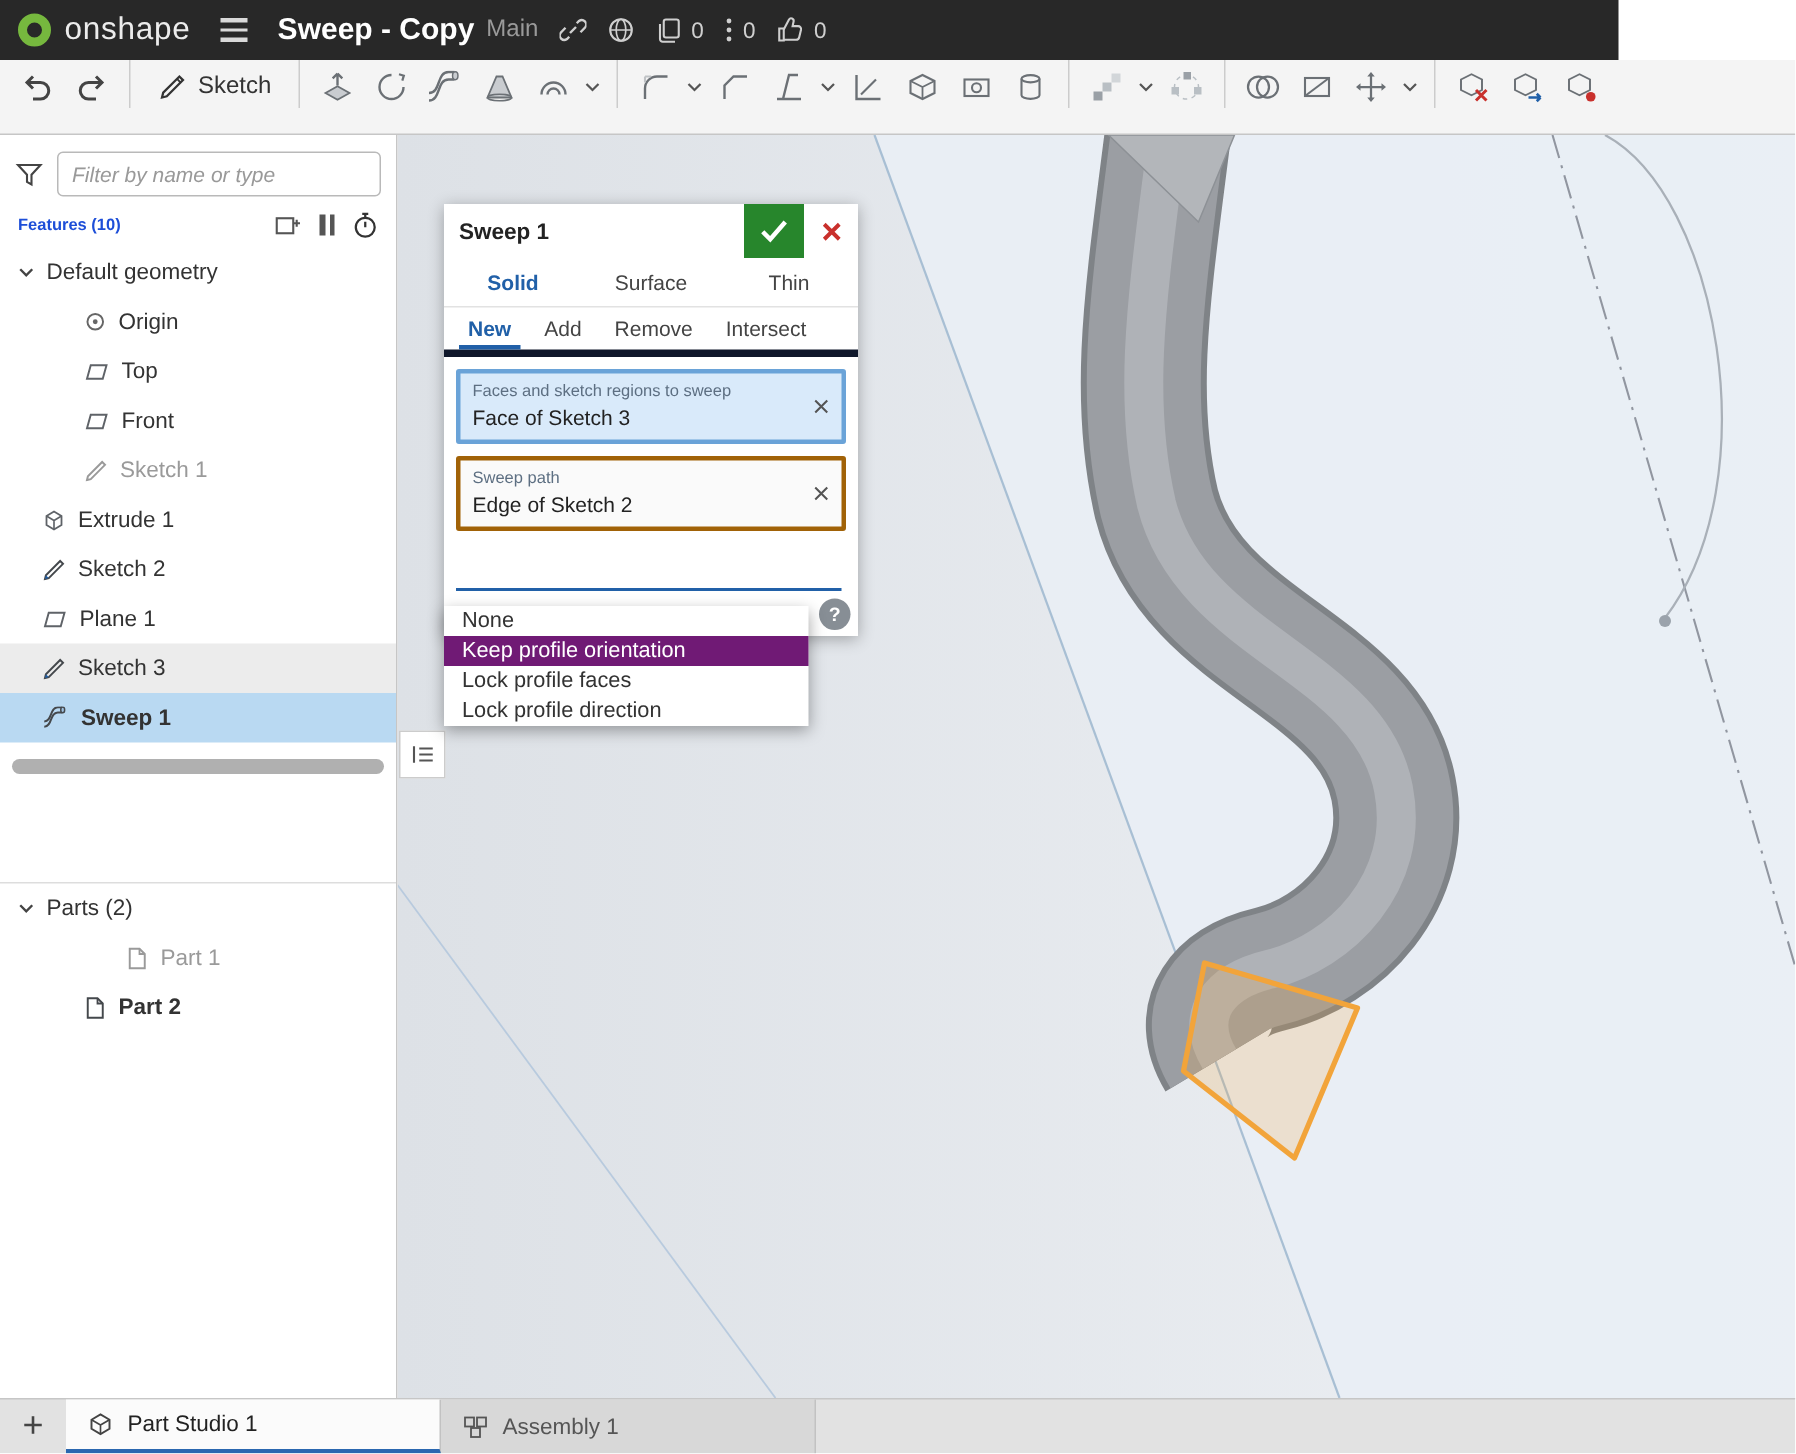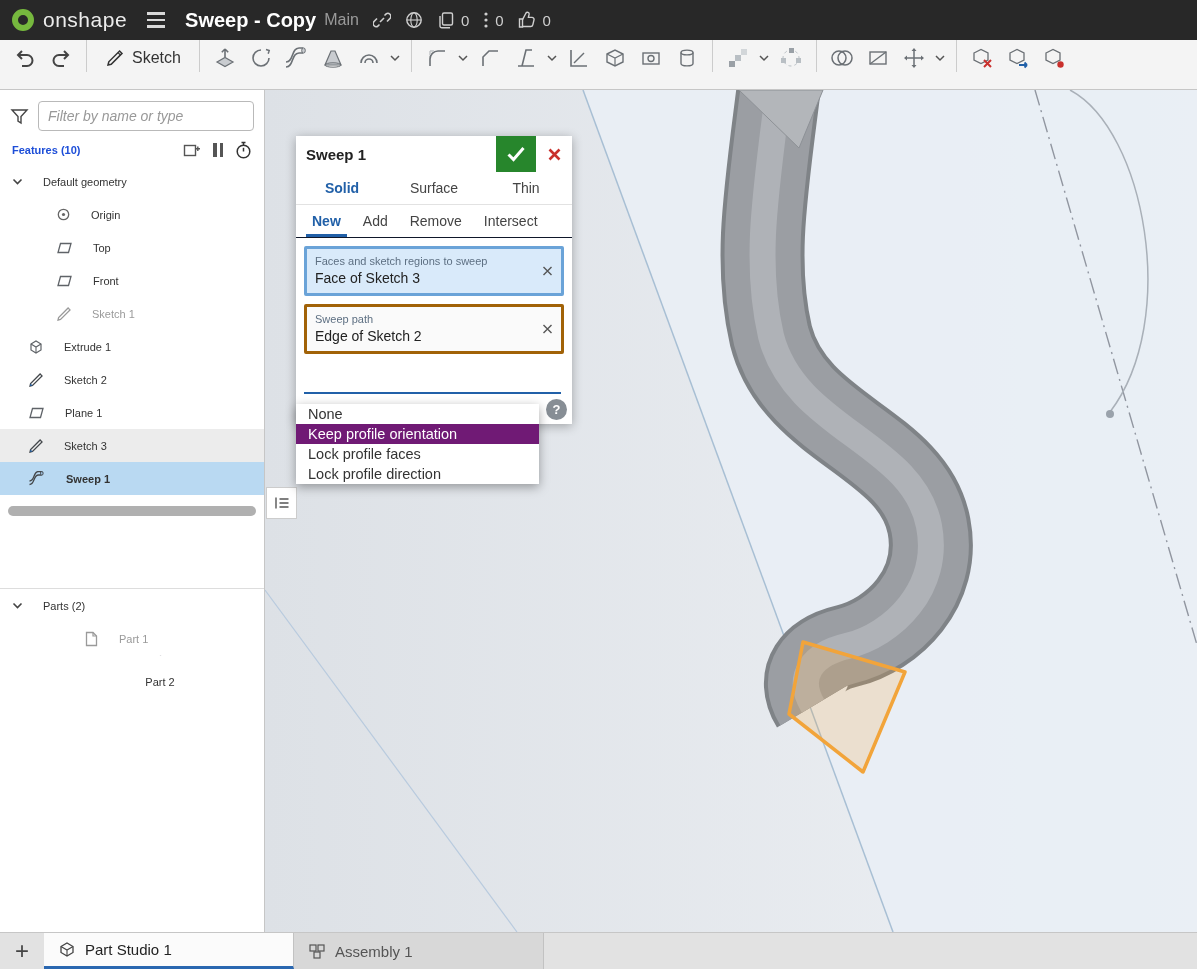--- a/index.html
+++ b/index.html
@@ -1,21 +1,21 @@
 <!DOCTYPE html>
 <html><head>
 <meta charset="utf-8">
 <style>
   *{box-sizing:border-box;}
   html,body{margin:0;padding:0;}
   body{font-family:"Liberation Sans",sans-serif;background:#fff;}
   #app{position:relative;width:1197px;height:969px;overflow:hidden;background:#fff;}
 
   
-  .topbar{position:absolute;left:0;top:0;width:1197px;height:40px;background:#282828;display:flex;align-items:center;padding:17px 12px;gap:14px;z-index:10;}
+  .topbar{position:absolute;left:0;top:0;width:1079px;height:40px;background:#282828;display:flex;align-items:center;padding:17px 12px;gap:14px;z-index:10;}
   .logo{display:flex;align-items:center;gap:9px;}
   .logo-mark{width:22px;height:22px;border-radius:50%;border:6px solid #76b83e;}
   .logo-text{color:#ececec;font-size:21px;letter-spacing:.5px;}
   .hamburger{display:flex;flex-direction:column;gap:4px;padding:4px 6px;cursor:pointer;}
   .hamburger span{display:block;width:18px;height:2.5px;background:#d9d9d9;}
   .doc-title{color:#fff;font-size:20px;font-weight:700;}
   .doc-workspace{color:#9a9a9a;font-size:16px;margin-left:-6px;cursor:pointer;}
   .top-ic{display:flex;align-items:center;gap:6px;color:#cfcfcf;font-size:15px;cursor:pointer;}
 
   
@@ -28,21 +28,21 @@
   
   .sidebar{position:absolute;left:0;top:90px;width:265px;height:842px;background:#fff;border-right:1px solid #c6c6c6;display:flex;flex-direction:column;z-index:3;}
   .filter-row{display:flex;align-items:center;gap:9px;padding:11px 10px 8px 10px;}
   .filter-input{flex:1;height:30px;border:1px solid #b9b9b9;border-radius:4px;padding:0 9px;font-size:14px;font-style:italic;color:#555;font-family:inherit;outline:none;background:#fff;}
   .filter-input::placeholder{color:#999;font-style:italic;}
   .feat-header{display:flex;align-items:center;padding:2px 12px 6px 12px;gap:12px;}
   .feat-title{font-weight:700;font-size:11px;color:#1d4ed8;flex:1;}
   .hdr-ic{display:flex;align-items:center;cursor:pointer;}
   .pause-ic{display:flex;gap:3px;}
   .pause-ic i{display:block;width:3.5px;height:14px;background:#555;}
-  .trow{height:33px;display:flex;align-items:center;gap:20px;font-size:11px;color:#333;padding-left:28px;cursor:pointer;flex:0 0 auto;}
+  .trow{height:33px;display:flex;align-items:center;gap:8px;font-size:15px;color:#333;padding-left:28px;cursor:pointer;flex:0 0 auto;}
   .trow.group{padding-left:12px;}
   .trow.child{padding-left:56px;}
   .trow.part{padding-left:56px;}
   .trow.muted{color:#9a9a9a;margin-left:28px;}
   .trow.hovered{background:#ececec;}
   .trow.selected{background:#b9d9f2;font-weight:700;}
   .rollback{height:10px;background:#b0b0b0;border-radius:5px;margin:11px 8px 0 8px;cursor:pointer;flex:0 0 auto;}
   .tree-spacer{flex:0 0 72px;}
   .parts-divider{border-top:1px solid #ddd;flex:0 0 auto;}
 
@@ -51,21 +51,21 @@
 
   
   .dialog{position:absolute;left:296px;top:136px;width:276px;background:#fff;box-shadow:0 2px 10px rgba(0,0,0,.3);z-index:5;}
   .dlg-header{height:36px;display:flex;align-items:center;}
   .dlg-title{flex:1;padding-left:10px;font-size:15px;font-weight:700;color:#222;}
   .dlg-accept{width:40px;height:36px;background:#27862c;display:flex;align-items:center;justify-content:center;cursor:pointer;}
   .dlg-cancel{width:36px;height:36px;display:flex;align-items:center;justify-content:center;cursor:pointer;}
   .dlg-tabs{display:flex;border-bottom:1px solid #e2e2e2;height:33px;}
   .dlg-tab{flex:1;display:flex;align-items:center;justify-content:center;font-size:14px;color:#444;cursor:pointer;}
   .dlg-tab.active{color:#2160a8;font-weight:700;}
-  .dlg-subtabs{display:flex;border-bottom:1px solid #0f172a;height:33px;padding:0 6px;gap:2px;}
+  .dlg-subtabs{display:flex;border-bottom:5px solid #0f172a;height:33px;padding:0 6px;gap:2px;}
   .dlg-subtab{padding:0 10px;display:flex;align-items:center;font-size:14px;color:#444;position:relative;cursor:pointer;}
   .dlg-subtab.active{color:#2160a8;font-weight:700;}
   .dlg-subtab.active::after{content:"";position:absolute;left:4px;right:4px;bottom:0;height:3px;background:#2160a8;}
   .dlg-body{padding:8px 8px 30px 8px;position:relative;}
   .fieldbox{border:3px solid #a16207;background:#fafafa;border-radius:2px;padding:6px 26px 7px 8px;margin-bottom:8px;position:relative;cursor:pointer;}
   .fieldbox.selected{background:#d9eafa;border-color:#6aa3d8;}
   .field-label{font-size:11px;color:#5d6f82;margin-bottom:3px;}
   .field-value{font-size:14px;color:#222;}
   .field-x{position:absolute;right:8px;top:50%;transform:translateY(-50%);cursor:pointer;display:flex;}
   .focus-input{height:28px;border:none;border-bottom:2px solid #2160a8;width:99%;font-size:14px;font-family:inherit;outline:none;background:transparent;padding:0 2px;margin-top:4px;}
@@ -419,21 +419,21 @@
         </svg>
       <span>Parts (2)</span>
     </div>
     <div class="trow part muted">
       <svg width="15" height="16" viewBox="0 0 15 16">
           <path d="M2.5 1.5H9l3.5 3.5v9.5H2.5z" fill="none" stroke="#9a9a9a" stroke-width="1.3"></path>
           <path d="M9 1.5V5h3.5" fill="none" stroke="#9a9a9a" stroke-width="1.2"></path>
         </svg>
       <span>Part 1</span>
     </div>
-    <div class="trow part" style="font-weight:400;flex-direction:column;">
+    <div class="trow part" style="font-weight:700;">
       <svg width="15" height="16" viewBox="0 0 15 16">
           <path d="M2.5 1.5H9l3.5 3.5v9.5H2.5z" fill="none" stroke="#44484c" stroke-width="1.3"></path>
           <path d="M9 1.5V5h3.5" fill="none" stroke="#44484c" stroke-width="1.2"></path>
         </svg>
       <span>Part 2</span>
     </div>
   </aside>
 
   <main class="viewport">
     <svg width="932" height="842" viewBox="0 0 932 842" preserveAspectRatio="none">

